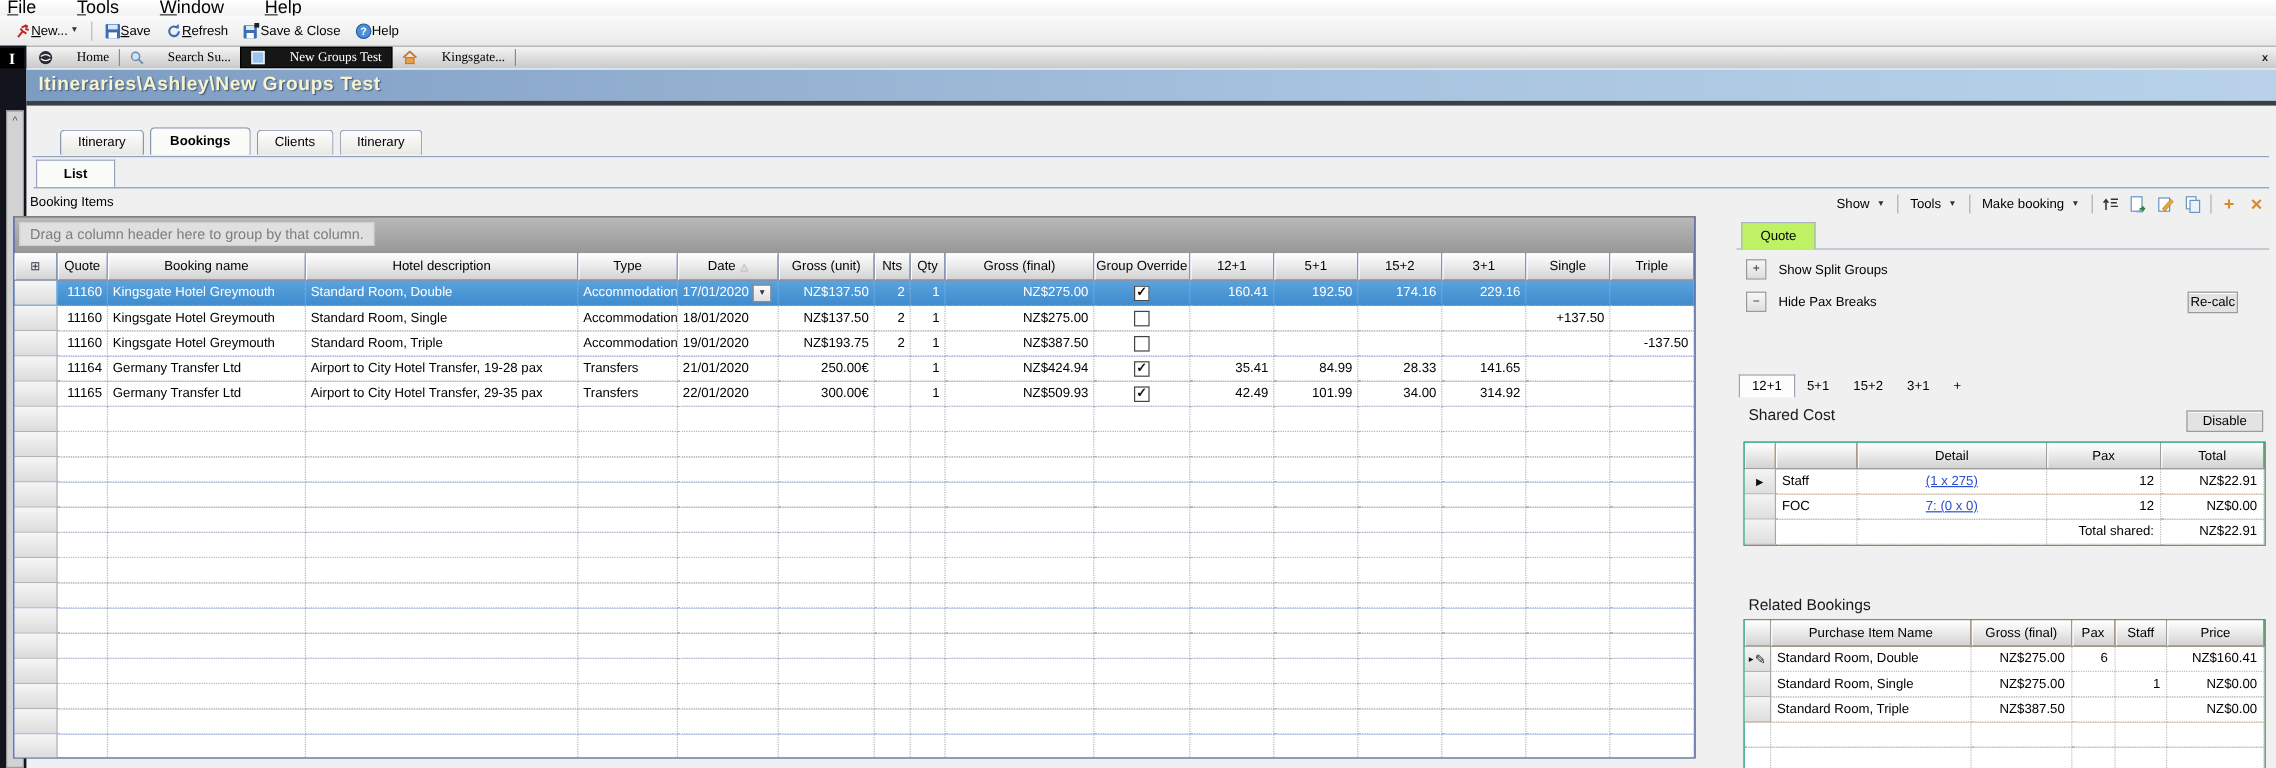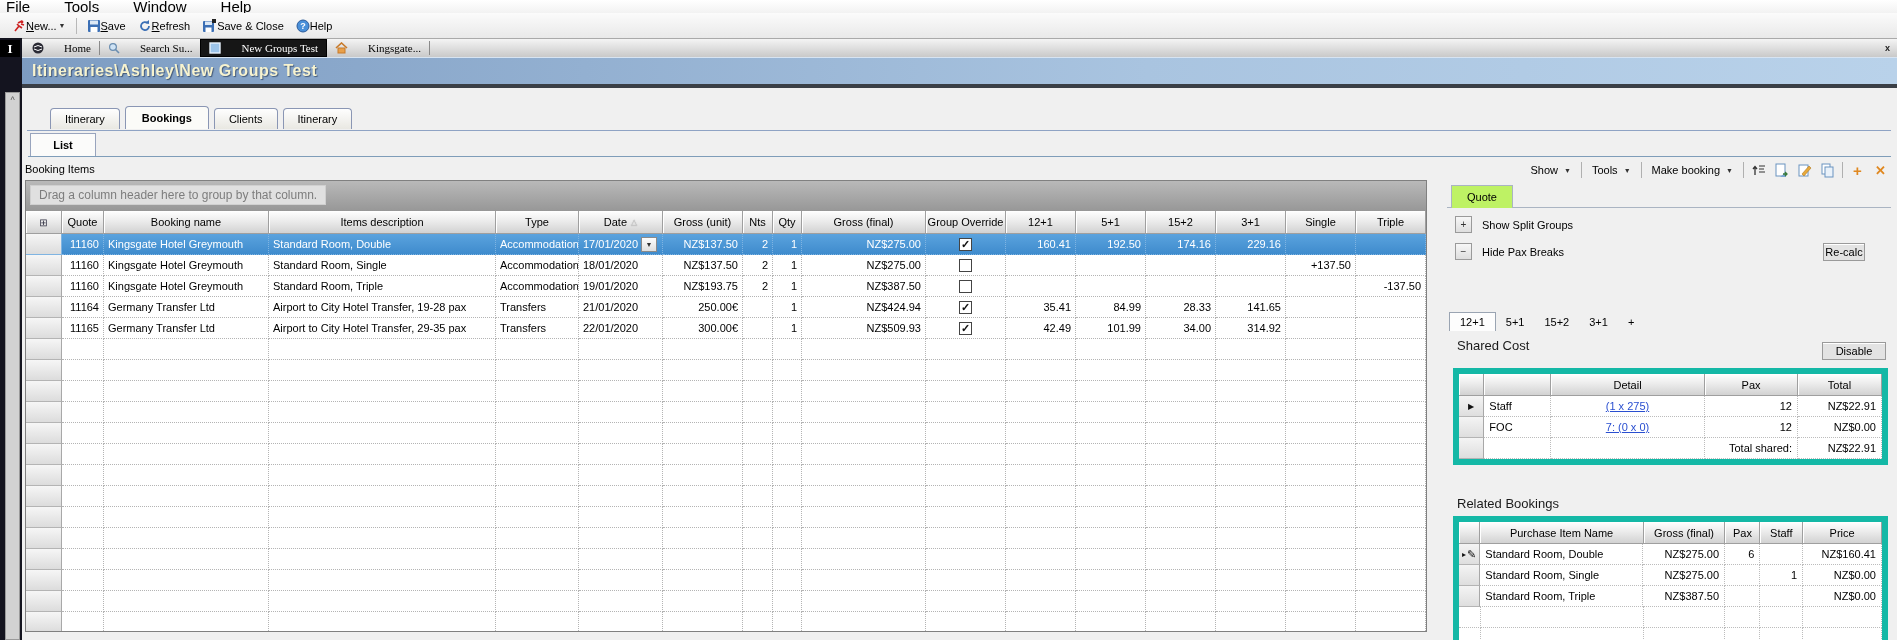--- a/index.html
+++ b/index.html
@@ -50,21 +50,21 @@
     border-bottom:none; border-radius:4px 4px 0 0; font-size:11px; }
   .ptab.active { background:#fbfbf8; font-weight:bold; padding:5px 16px; position:relative; z-index:2; }
   .outer-top-line { position:absolute; left:27px; top:130px; width:1864px; height:1px; background:#8fa3c4; }
 
   .subtab { position:absolute; left:30px; top:133px; width:66px; height:23px; background:#fbfbfa;
     border:1px solid #98a4bd; border-bottom:none; text-align:center; line-height:22px; font-weight:bold; }
   .list-underline { position:absolute; left:28px; top:156px; width:1863px; height:1px; background:#7f9db9; }
   .sect-label { position:absolute; left:25px; top:163px; font-size:11px; }
 
   
-  .grid { position:absolute; left:25px; top:180px; width:1402px; height:452px;
+  .grid { position:absolute; left:11px; top:180px; width:1402px; height:452px;
     border:1px solid #808080; background:#1d4ed8; overflow:hidden; }
   .groupby { height:30px; background:linear-gradient(#b9b9b9,#979797); padding:4px; }
   .groupby-hint { display:inline-block; background:#e0e0e0; border:1px solid #d0d0d0;
     color:#7d7d7d; font-size:12px; padding:2px 8px; }
   .hrow { display:flex; height:23px; }
   .hcell { background:linear-gradient(#ffffff,#ececec 45%,#d2d2d2); border-right:1px solid #9f9f9f;
     border-bottom:1px solid #9f9f9f; box-shadow:inset 1px 1px 0 #fff; display:flex; align-items:center;
     justify-content:center; font-size:11px; overflow:hidden; white-space:nowrap; }
   .row { display:flex; height:21px; background:#fff; }
   .cell { border-right:1px dotted #b4b4b4; border-bottom:1px dotted #b4b4b4; padding:0 4px;
@@ -103,21 +103,21 @@
   .sq-btn { width:17px; height:17px; border:1px solid #9a9a9a; background:linear-gradient(#f7f7f7,#dedede);
     display:flex; align-items:center; justify-content:center; font-size:10px; color:#333; }
   .push-btn { position:absolute; background:#e3e3e3; border:1px solid #9a9a9a; text-align:center;
     font-size:11px; padding:2px 0; box-shadow:inset 0 1px 0 #fff; }
 
   .paxtabs { position:absolute; left:2px; top:151px; display:flex; align-items:flex-end; height:22px; }
   .paxtab { padding:3px 10px; font-size:11px; }
   .paxtab.active { background:#fdfdfd; border:1px solid #9aa4b2; border-bottom:none; font-weight:normal; }
   .rp-heading { position:absolute; left:10px; font-size:13px; color:#1a1a1a; }
 
-  .mini-grid { position:absolute; left:6px; background:#a16207; border:6px solid #14b8a6; }
+  .mini-grid { position:absolute; left:6px; background:#a16207; border:1px solid #14b8a6; }
   .mg-hrow { display:flex; height:22px; }
   .mg-row { display:flex; height:21px; background:#fff; }
   .mg-cell { border-right:1px dotted #bcbcbc; border-bottom:1px dotted #bcbcbc; padding:0 5px;
     display:flex; align-items:center; overflow:hidden; white-space:nowrap; }
   .mg-sel { background:linear-gradient(#f4f4f4,#dedede); border-right:1px solid #a8a8a8;
     border-bottom:1px solid #b4b4b4; justify-content:center; padding:0; }
   .link { color:#2a4fd0; text-decoration:underline; }
   .marker { font-size:8px; color:#111; }
   .pencil { font-size:11px; color:#111; margin-left:1px; }
   
@@ -237,21 +237,21 @@
 <div class="grid">
   <div class="groupby">
     <span class="groupby-hint">Drag a column header here to group by that column.</span>
   </div>
   <div class="hrow">
     <div class="hcell c-sel">
         <span class="hdr-card-icon">⊞</span>
       </div>
     <div class="hcell c-bkid">Quote</div>
     <div class="hcell c-name">Booking name</div>
-    <div class="hcell c-desc">Items description</div>
+    <div class="hcell c-desc">Hotel description</div>
     <div class="hcell c-type">Type</div>
     <div class="hcell c-date">
         <span>Date</span>
         <span class="sort-asc">△</span>
       </div>
     <div class="hcell c-gu">Gross (unit)</div>
     <div class="hcell c-nts">Nts</div>
     <div class="hcell c-qty">Qty</div>
     <div class="hcell c-gf">Gross (final)</div>
     <div class="hcell c-go">Group Override</div>

